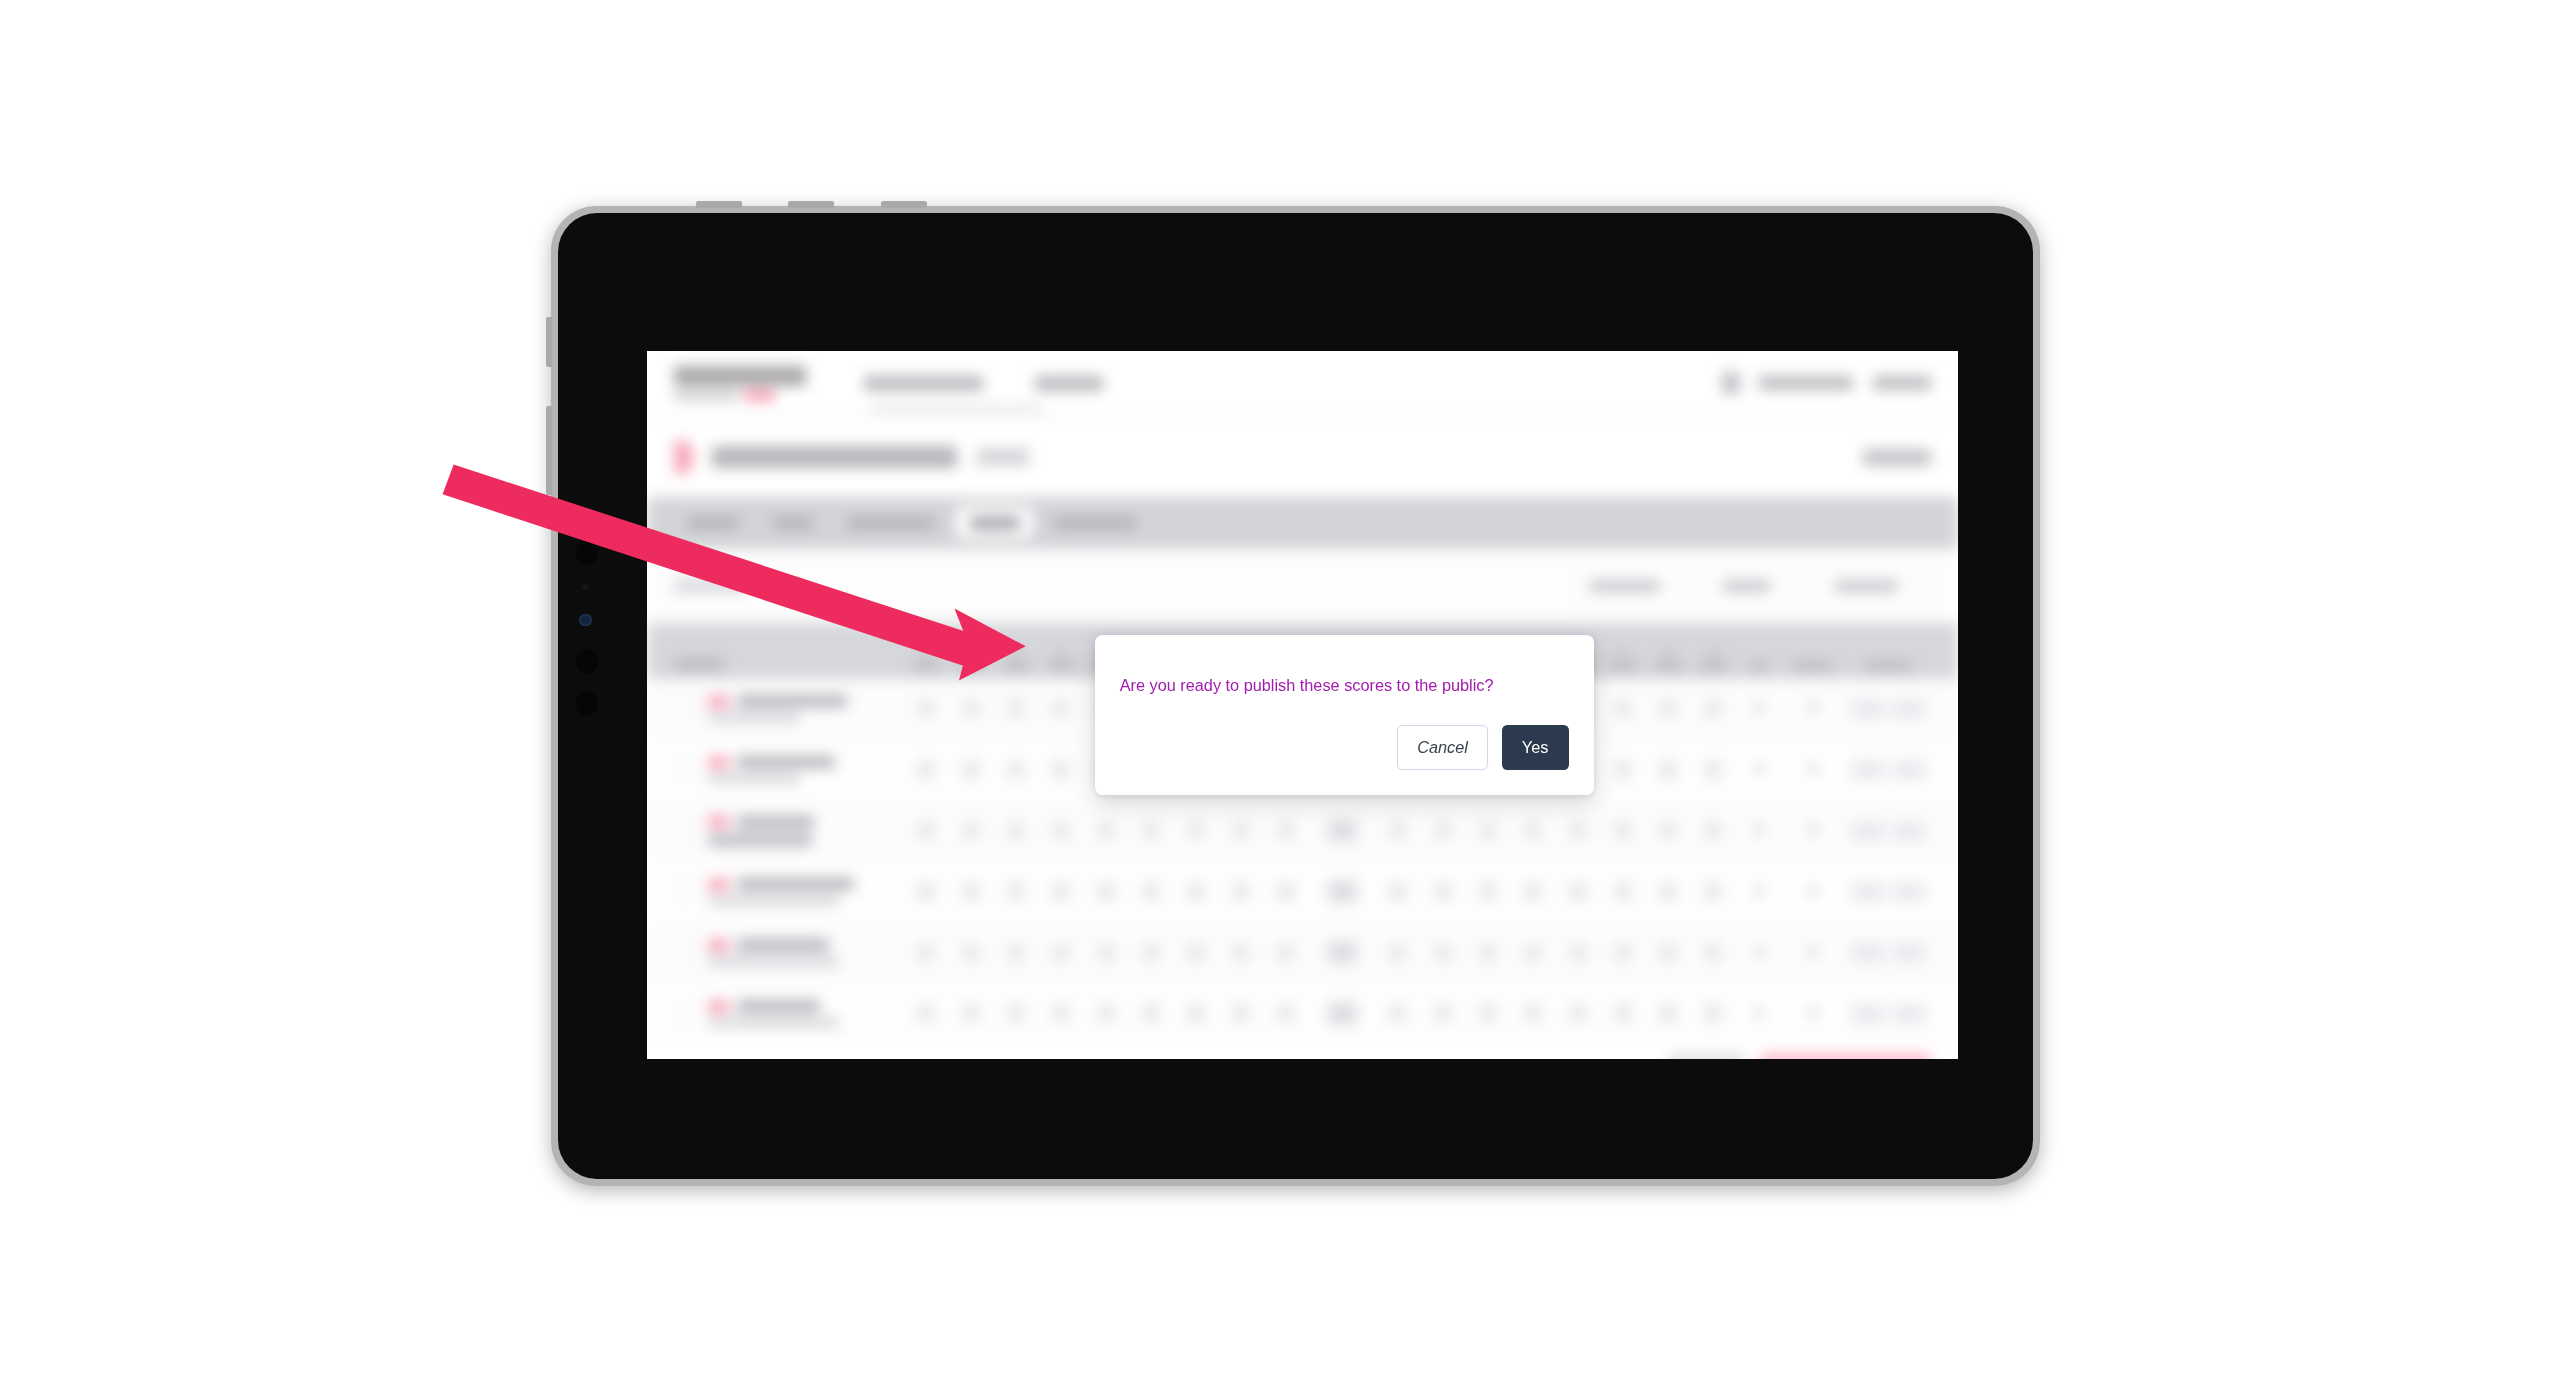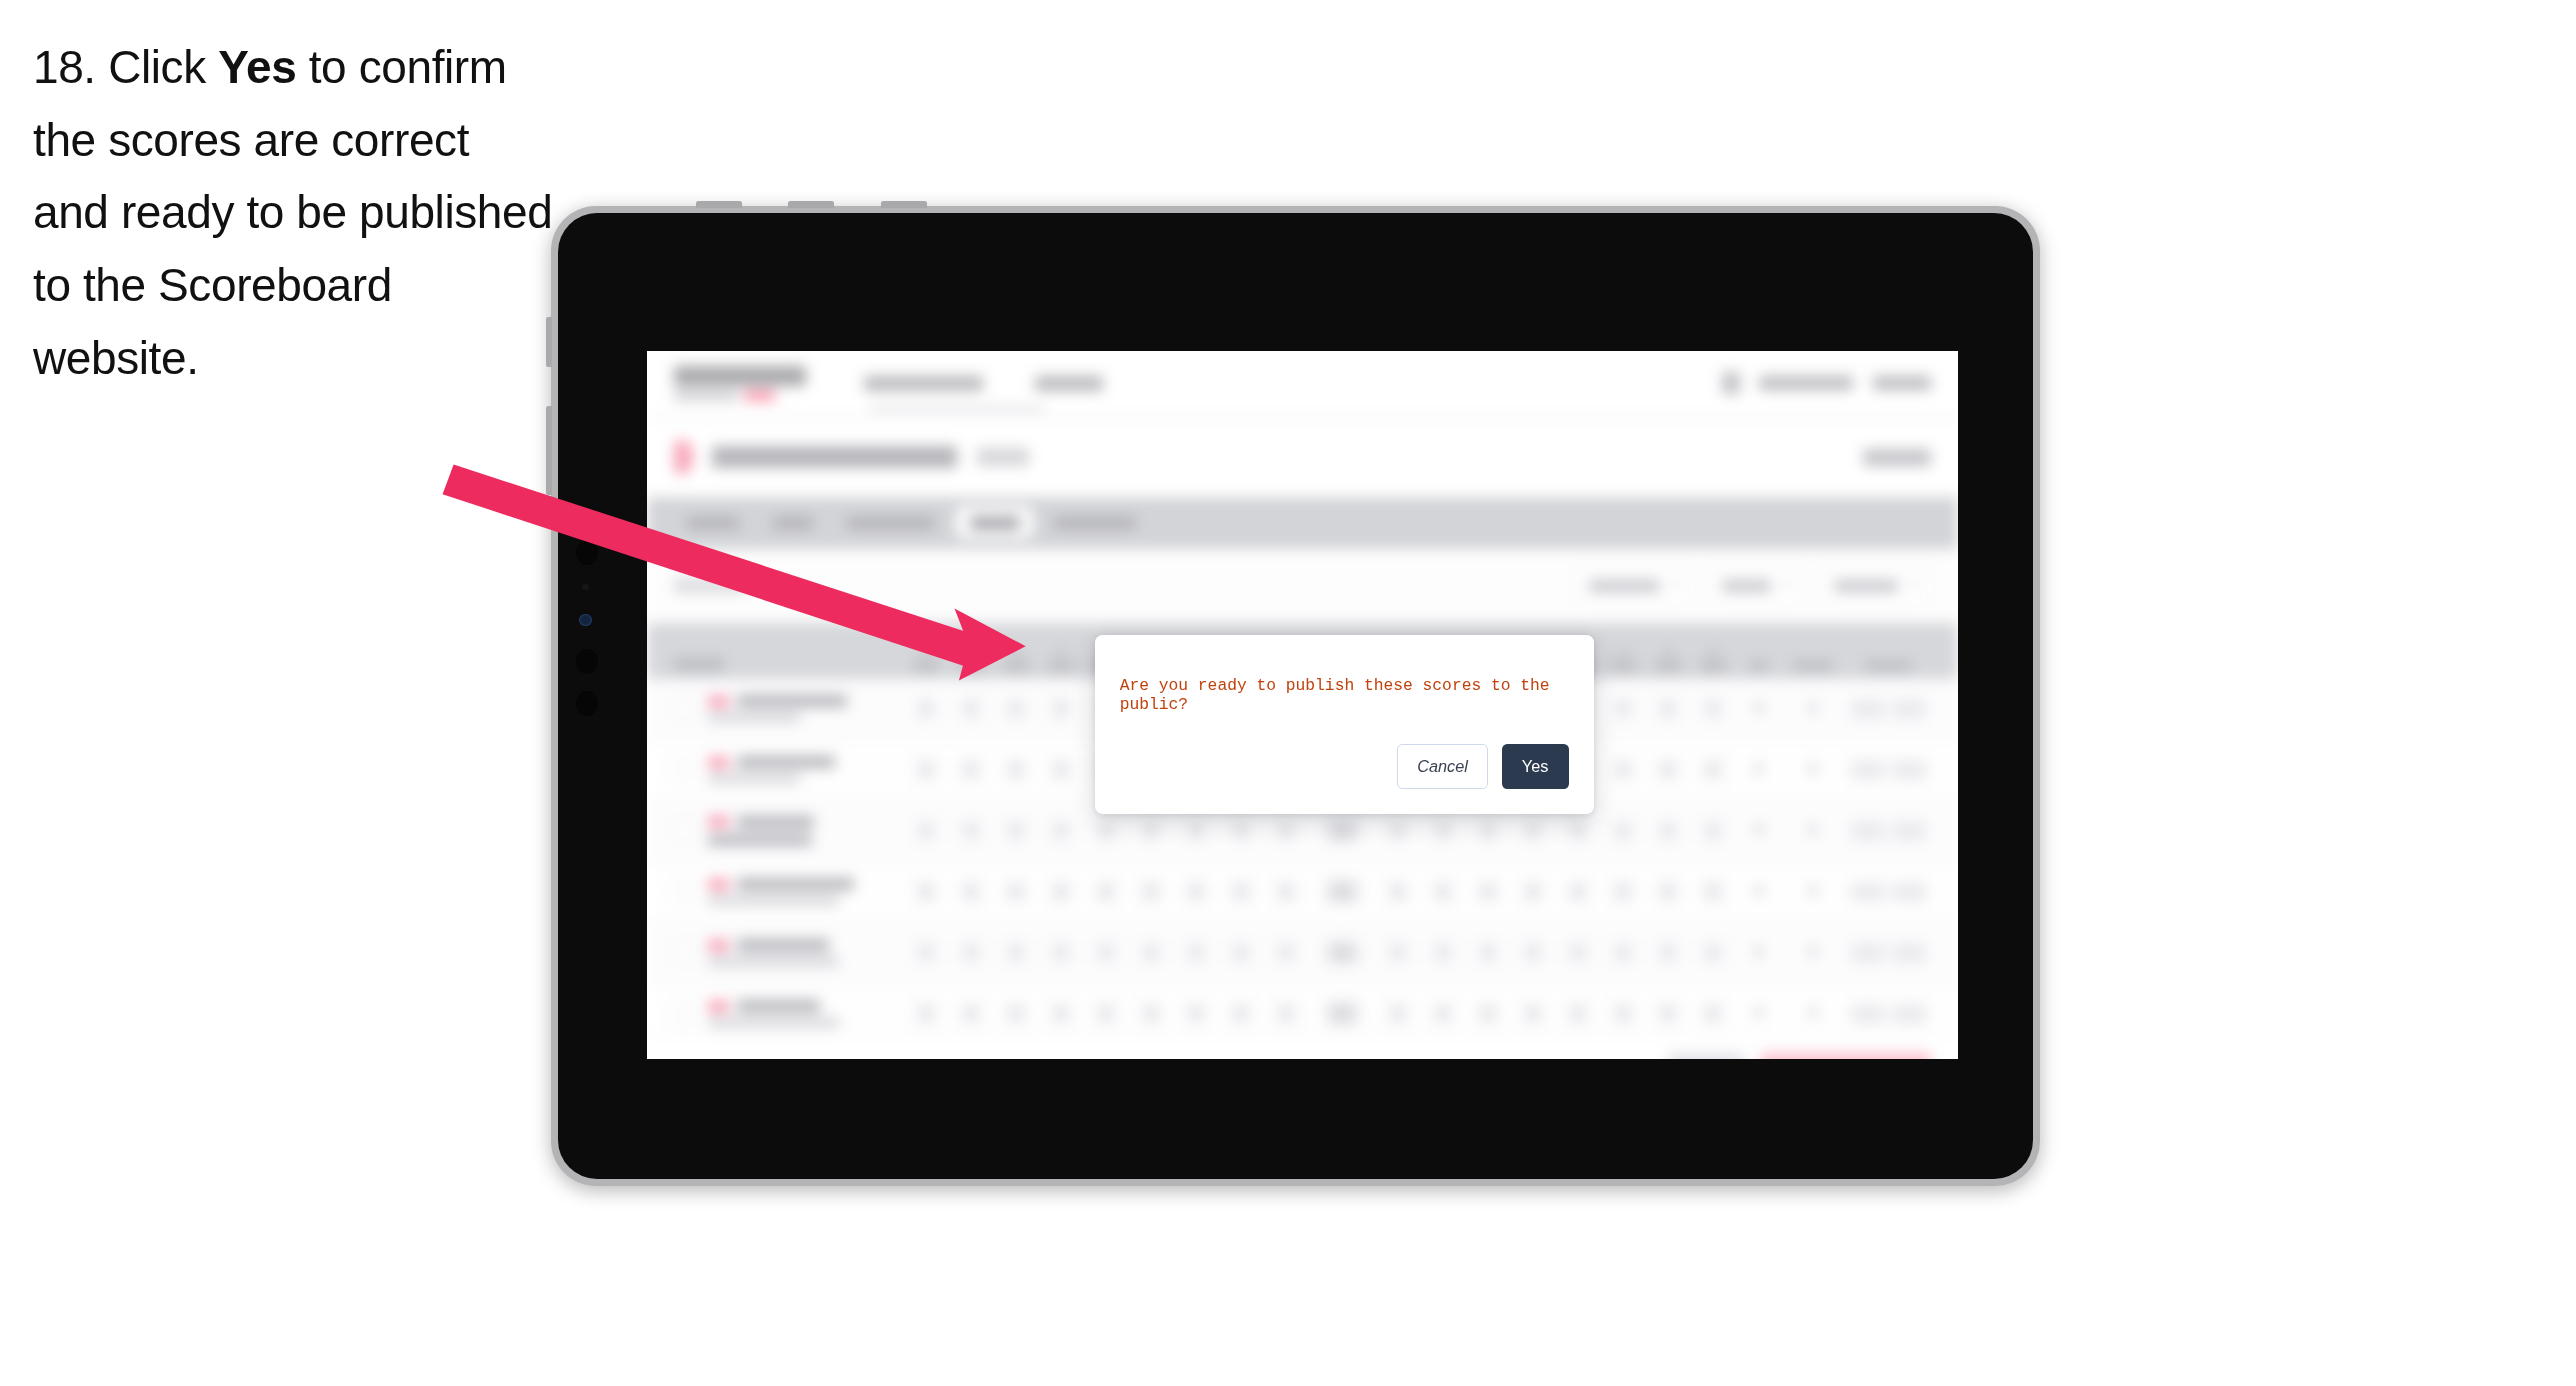--- a/index.html
+++ b/index.html
@@ -190,48 +190,42 @@
     font-size:22px; color:#3c4350; font-weight:400;
     font-family:"Liberation Sans", sans-serif; letter-spacing:0.1px;
   }
   .modal-close {
     position:absolute; right:-4.5px; top:-4.5px; width:28px; height:28px;
     display:flex; align-items:center; justify-content:center; cursor:pointer;
   }
   .modal-close svg { display:block; }
   .modal-rule { margin-top:10.4px; height:1.5px; background:#eceef1; }
   .modal-body {
-    margin-top:19.3px; font-size:16.3px; color:#c2410c;
-    font-family:Liberation Mono, monospace;
+    margin-top:19.3px; font-size:16.3px; color:#a21caf;
+    font-family:Liberation Sans, sans-serif;
   }
   .modal-actions {
     margin-top:30px; display:flex; justify-content:flex-end; gap:13.4px;
   }
   .btn {
     font-family:"Liberation Sans", sans-serif; font-size:16.3px;
     border-radius:5.2px; cursor:pointer; border:1.5px solid transparent;
     padding:0 19.3px; height:45px; display:flex; align-items:center; justify-content:center;
   }
   .btn-cancel { background:#ffffff; border-color:#cfd9ec; color:#3c4350;font-style:italic; }
   .btn-yes    { background:#2b3a4e; color:#ffffff; }
 
   
   .arrow { position:absolute; left:0; top:0; pointer-events:none; }
 </style>
 </head>
 <body>
 
 <div id="root">
 
-  <div class="caption">
-    <span>18.</span>
-    <span>Click</span>
-    <b>Yes</b>
-    <span>to confirm the scores are correct and ready to be published to the Scoreboard website.</span>
-  </div>
 
   <div class="tablet">
     <div class="edge-btn b1"></div>
     <div class="edge-btn b2"></div>
     <div class="edge-btn b3"></div>
     <div class="edge-left l1"></div>
     <div class="edge-left l2"></div>
 
     <div class="tablet-inner">
       <div class="cam c1"></div>

